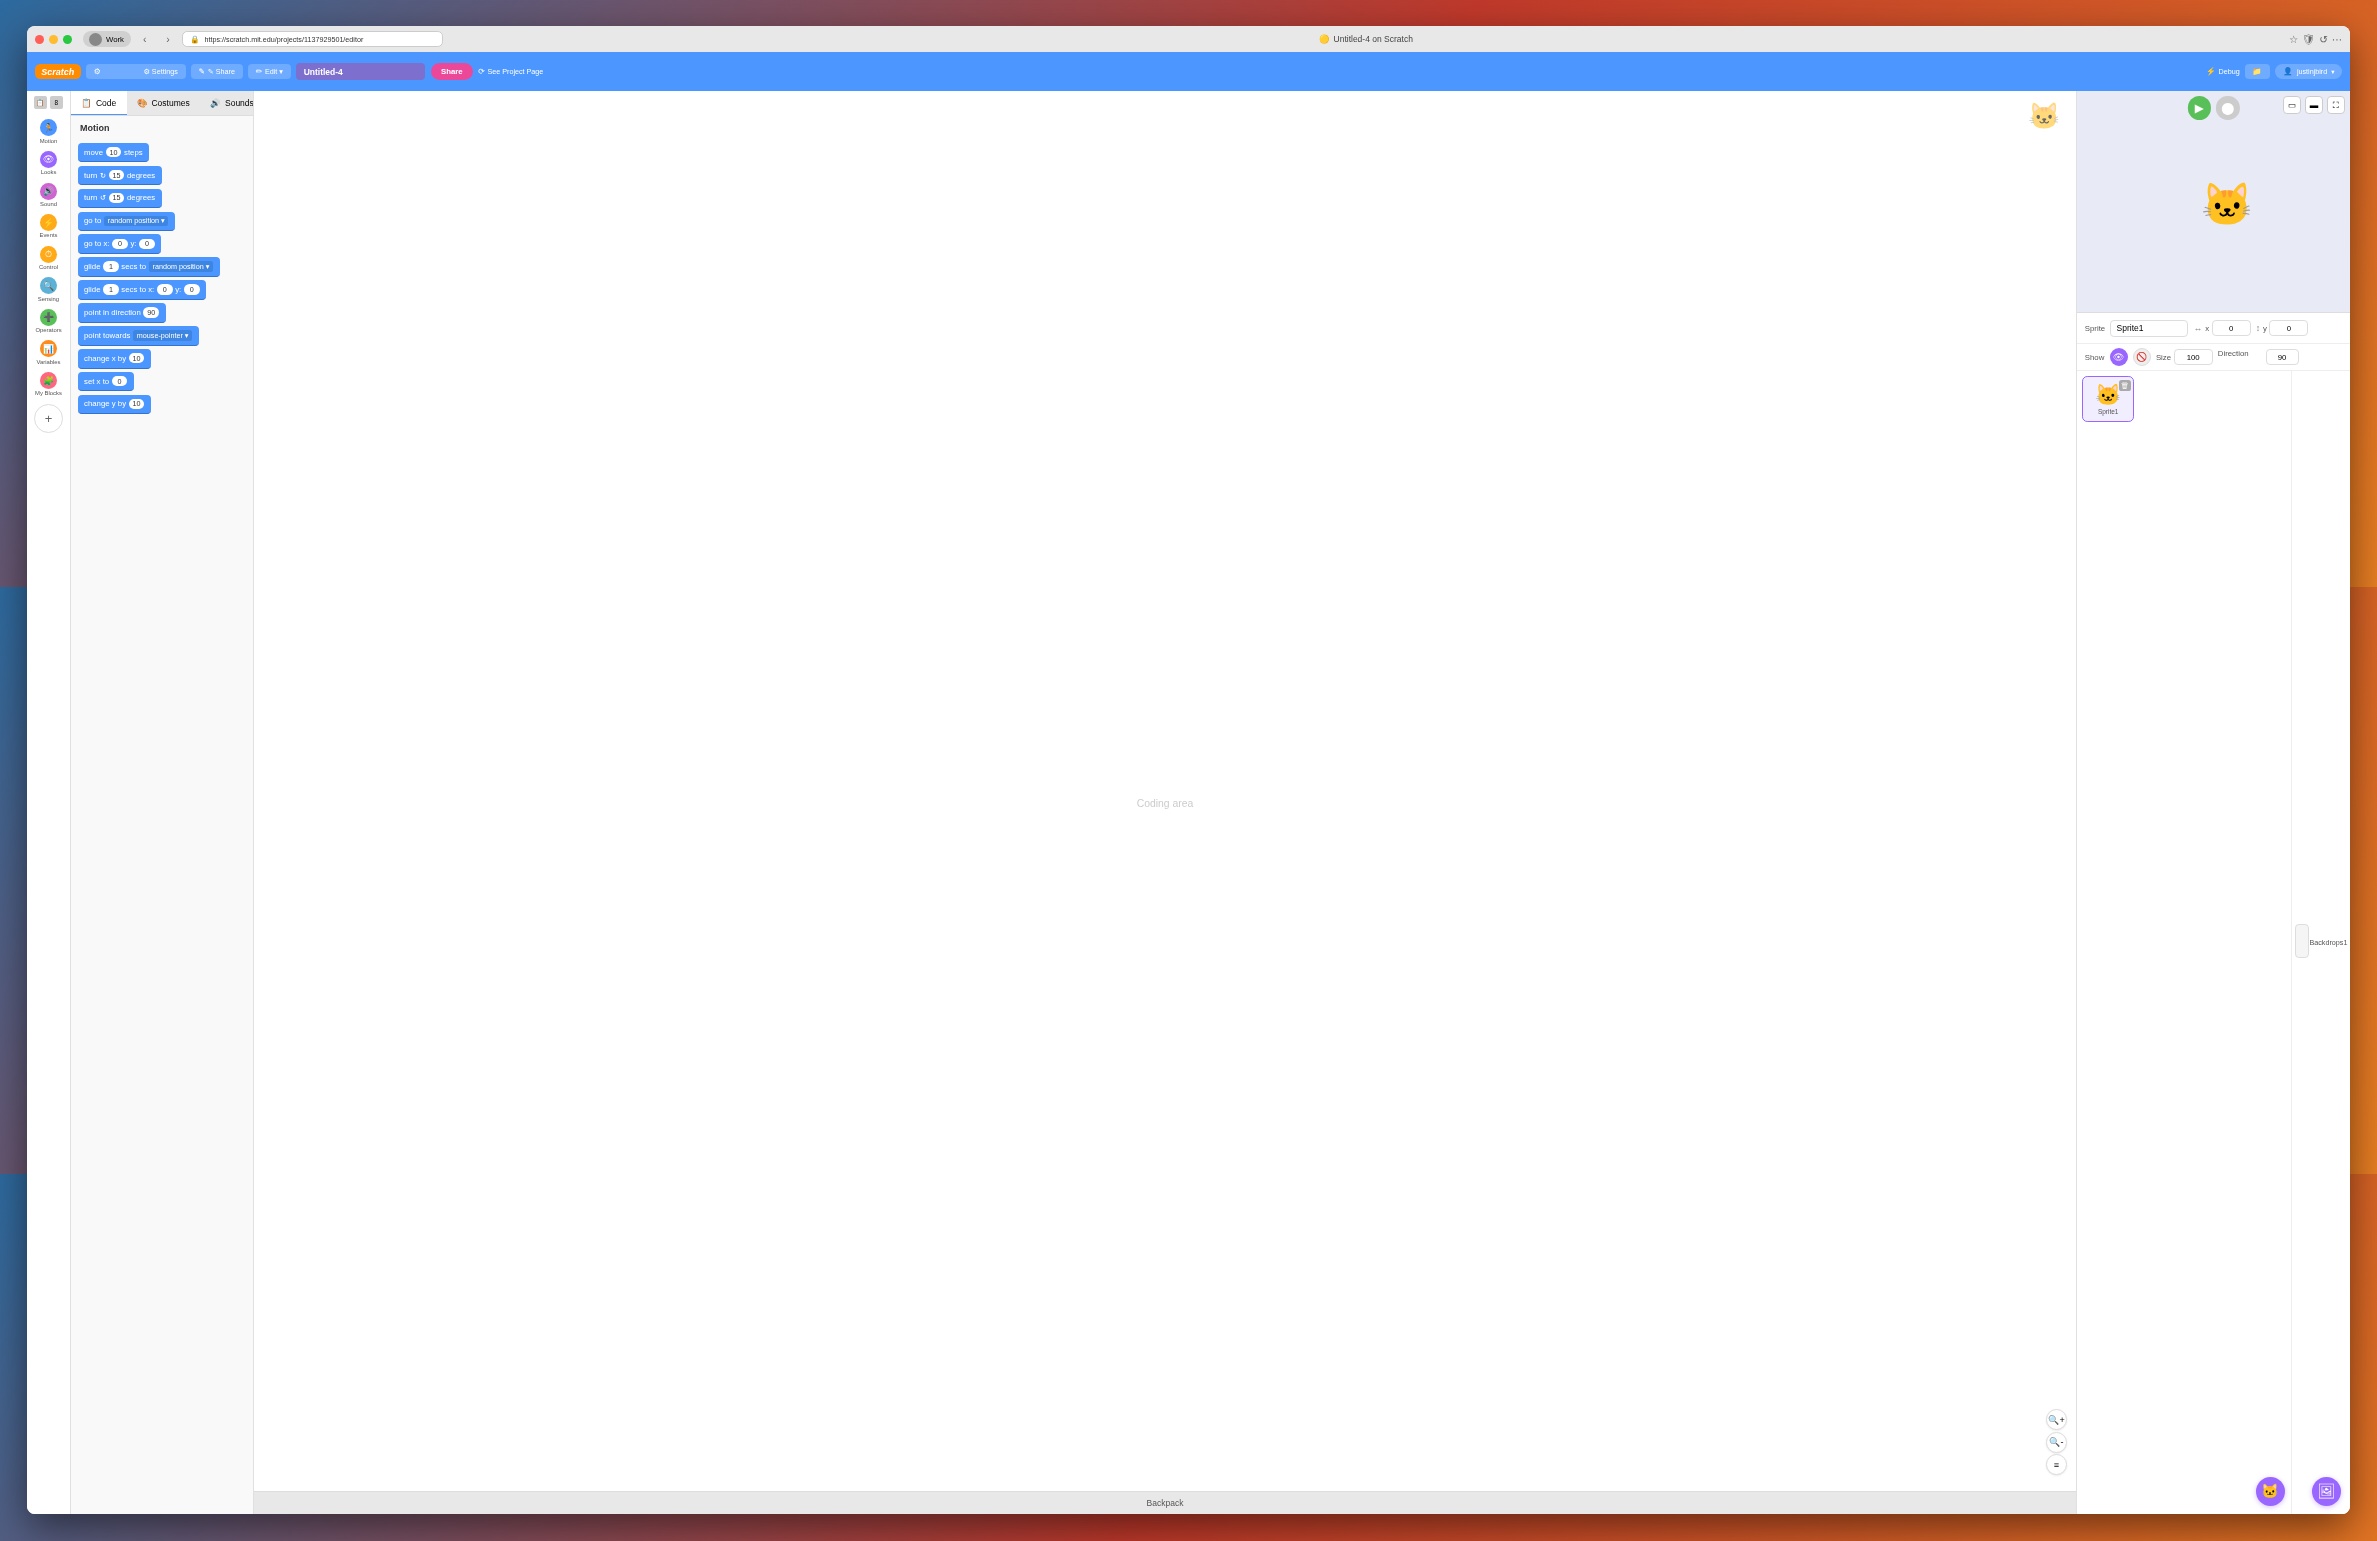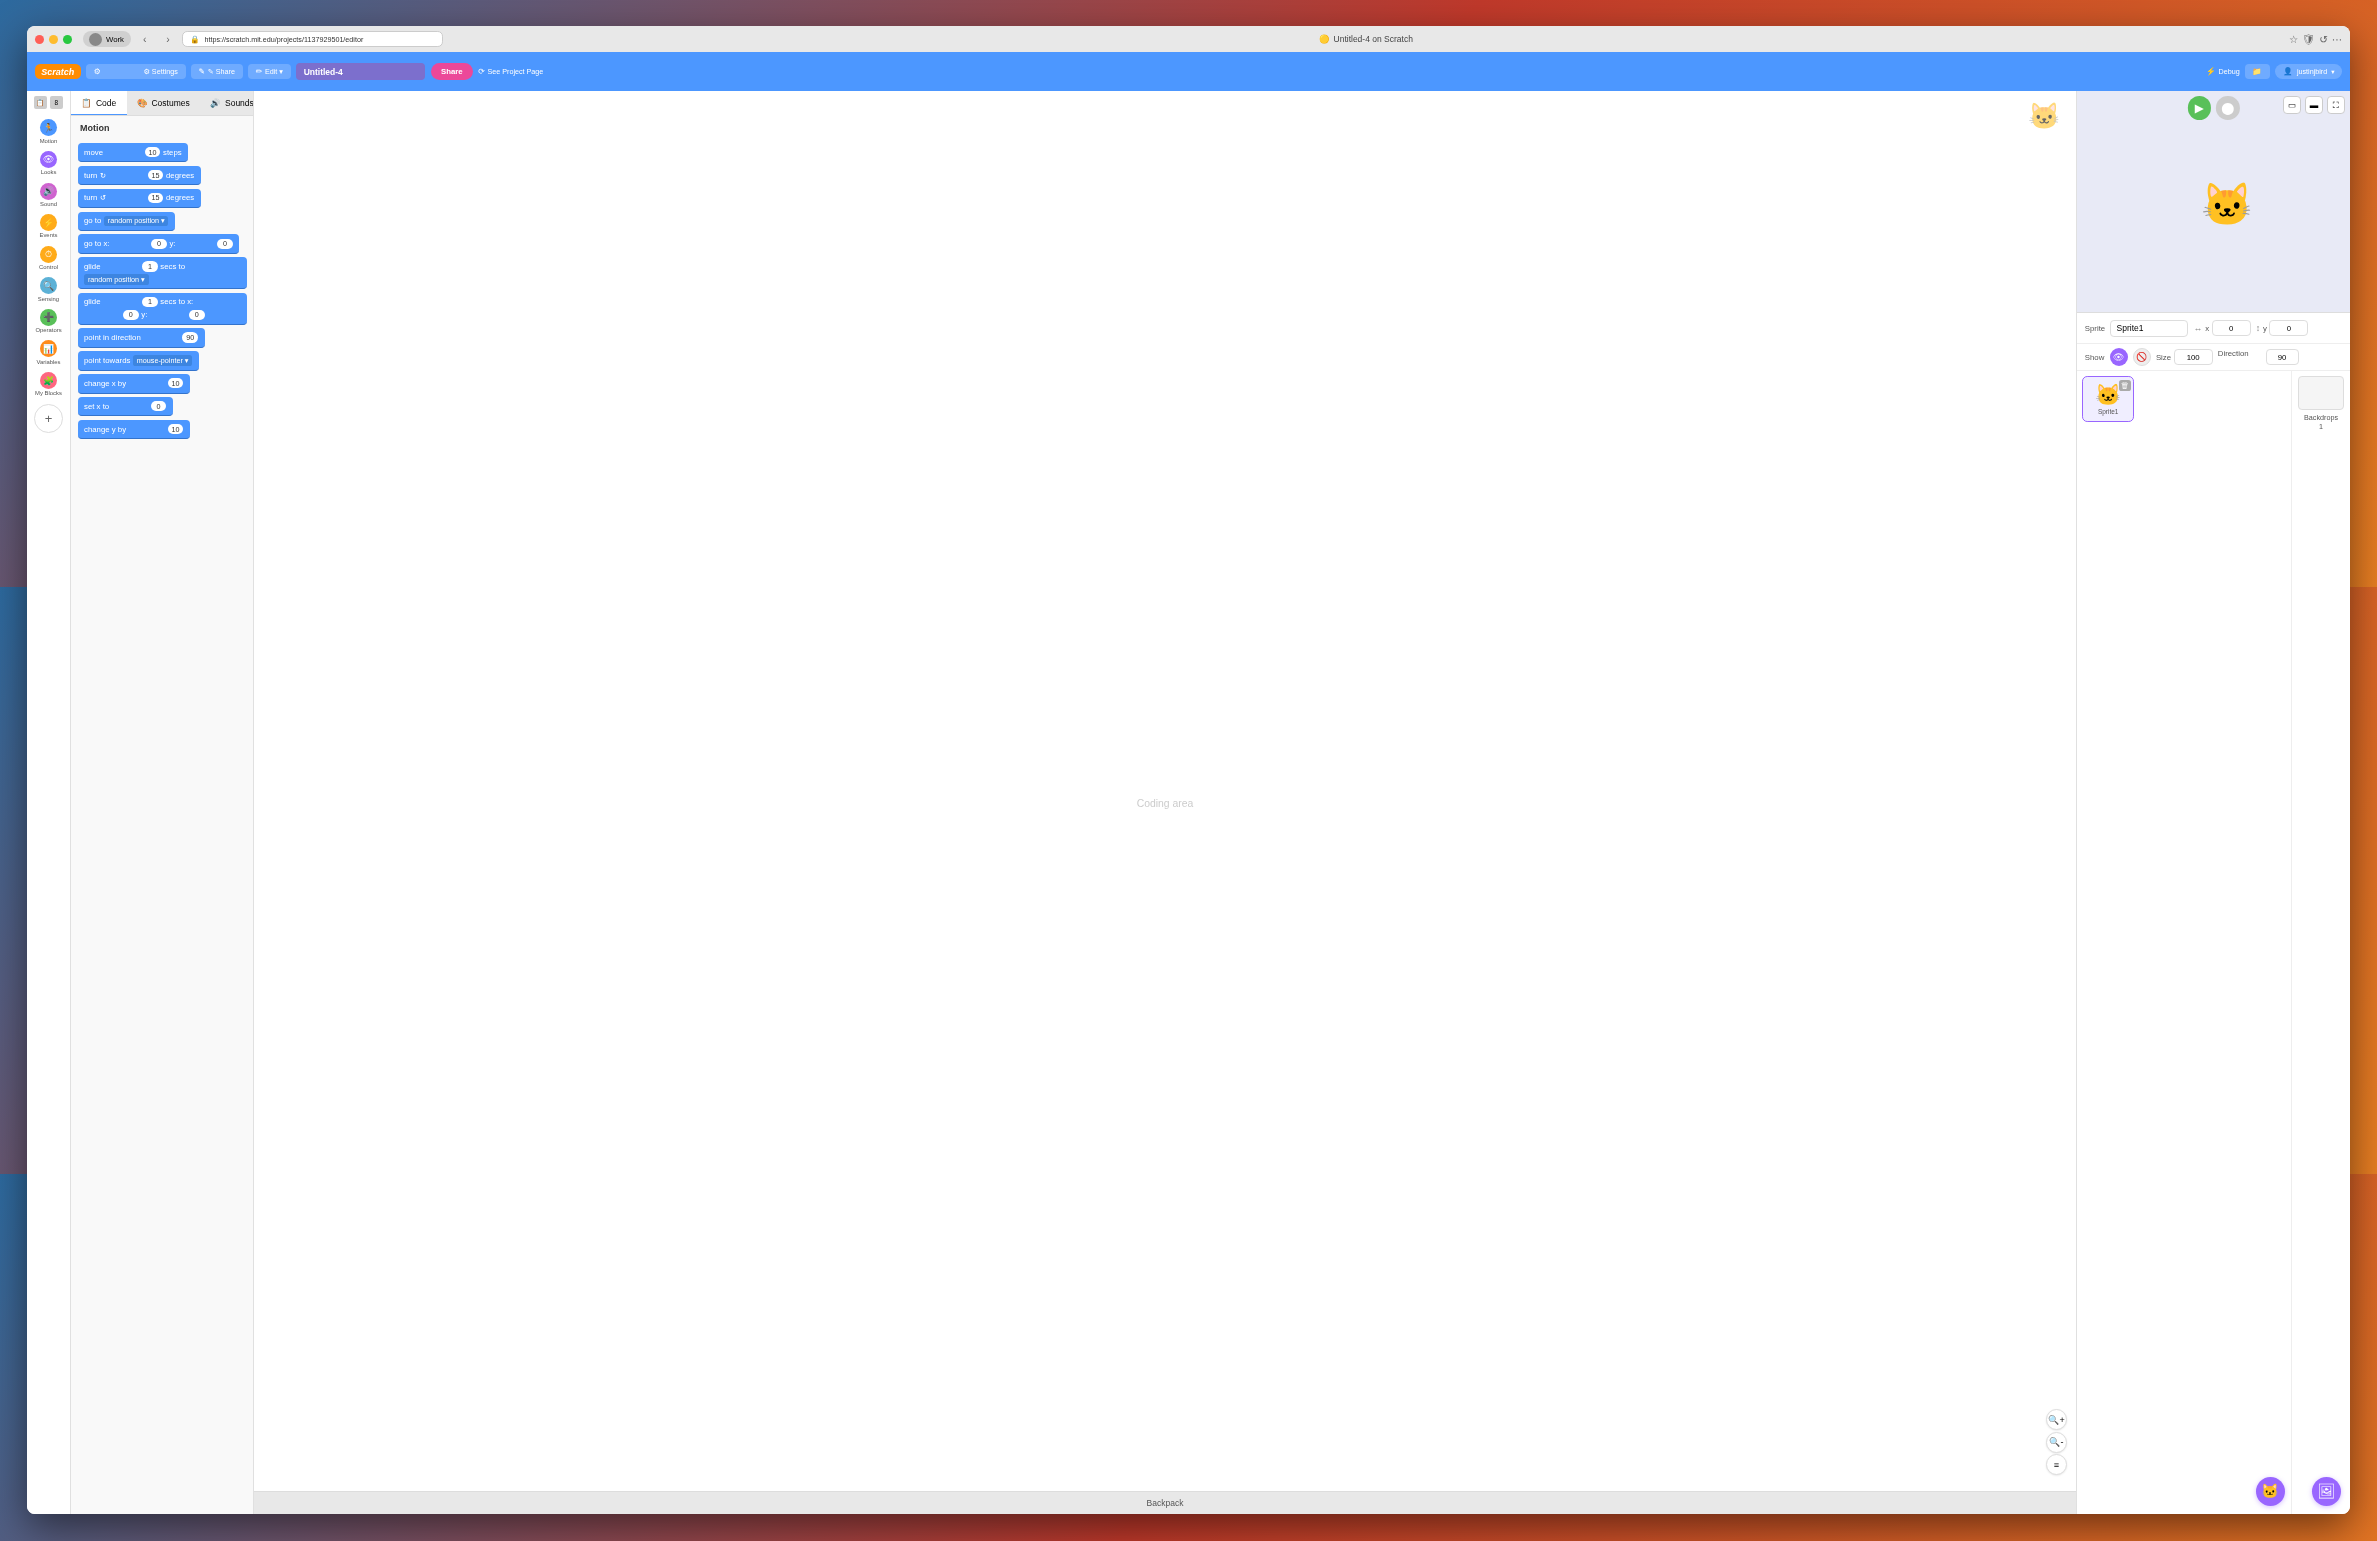--- a/index.html
+++ b/index.html
@@ -171,21 +171,21 @@
       background: #4c97ff; color: white; border-radius: 3.9px;
       padding: 3.9px 6.5px; font-size: 7.8px; font-weight: 500;
       cursor: pointer; user-select: none; white-space: nowrap;
       border-bottom: 1.3px solid #3373cc; min-height: 19.6px;
       flex-wrap: wrap;
     }
     .scratch-block.motion { background: #4c97ff; border-bottom-color: #3373cc; }
     .scratch-block .num-input {
       background: #fff; color: #333; border-radius: 7.8px;
       padding: 0.7px 3.9px; font-size: 7.2px; min-width: 15.7px; text-align: center;
-      border: none; display: inline-block; margin-left: 39px;
+      border: none; display: inline-block;
     }
     .scratch-block .dropdown {
       background: #3d85e0; color: white; border-radius: 2.6px;
       padding: 0.7px 3.9px; font-size: 7.2px; display: inline-flex; align-items: center; gap: 1.3px;
     }
     .block-row { display: flex; }
     
     .coding-area {
       flex: 1; background: #fff; position: relative; overflow: hidden;
     }
@@ -311,21 +311,21 @@
     .sprite-thumb-img { font-size: 21px; }
     .sprite-thumb-label { font-size: 6.5px; color: #555; margin-top: 1.3px; }
     .sprite-delete-btn {
       position: absolute; top: 2.6px; right: 2.6px;
       width: 11.7px; height: 11.7px; background: #aaa; border-radius: 2.6px;
       display: flex; align-items: center; justify-content: center;
       font-size: 6.5px; color: white; cursor: pointer;
     }
     .backdrop-panel {
       width: 59px; border-left: 0.7px solid #eee;
-      display: flex; flex-direction: column; align-items: center; padding: 5.2px 2.6px;
+      display: flex; flex-direction: row; align-items: center; padding: 5.2px 2.6px;
     }
     .backdrop-thumb {
       width: 46px; height: 34px; background: #f5f5f5; border: 0.7px solid #ddd;
       border-radius: 3.9px; margin-bottom: 2.6px;
     }
     .backdrop-label { font-size: 7.2px; color: #555; text-align: center; }
     .backdrop-count { font-size: 7.2px; color: #555; text-align: center; }
     .add-sprite-btn {
       position: absolute; bottom: 7.8px; right: 65px;
       width: 29px; height: 29px; background: #9966ff; border-radius: 50%;

